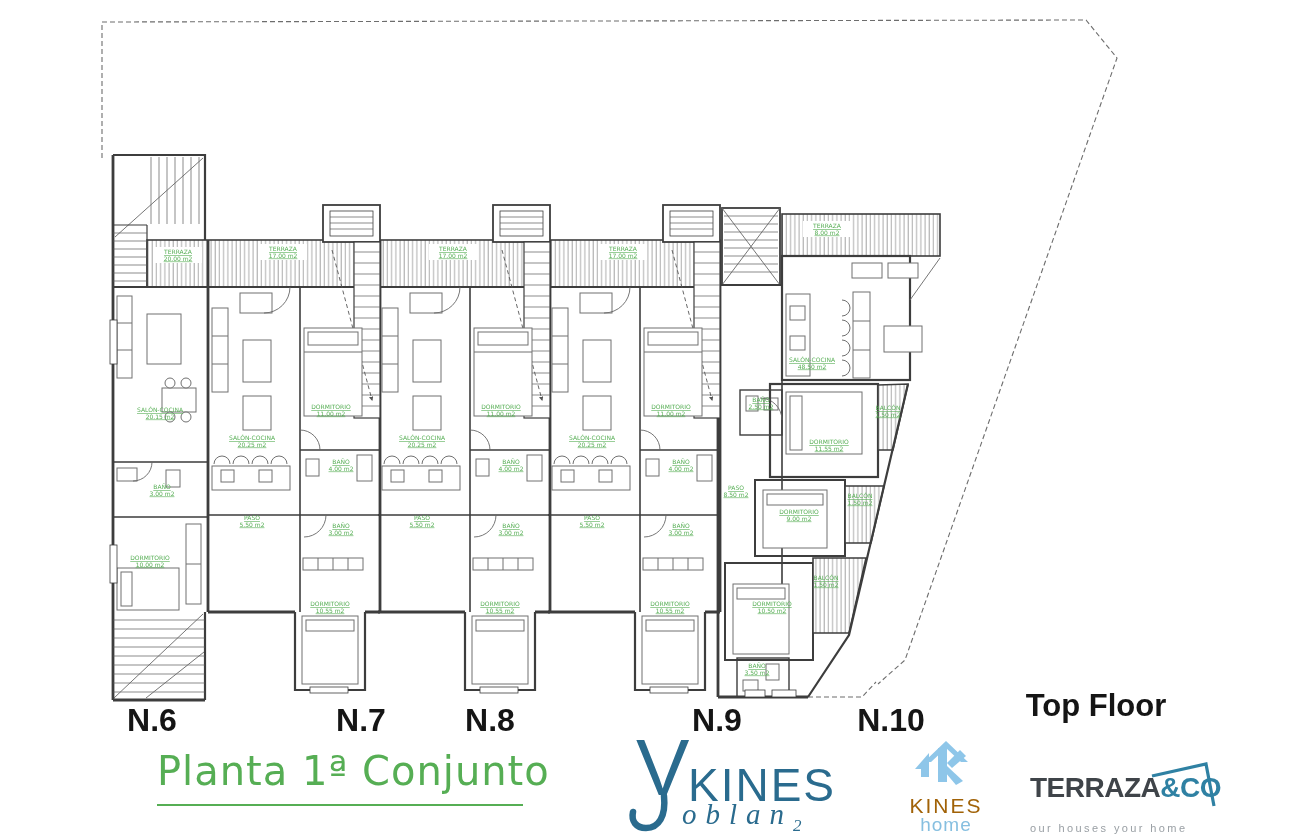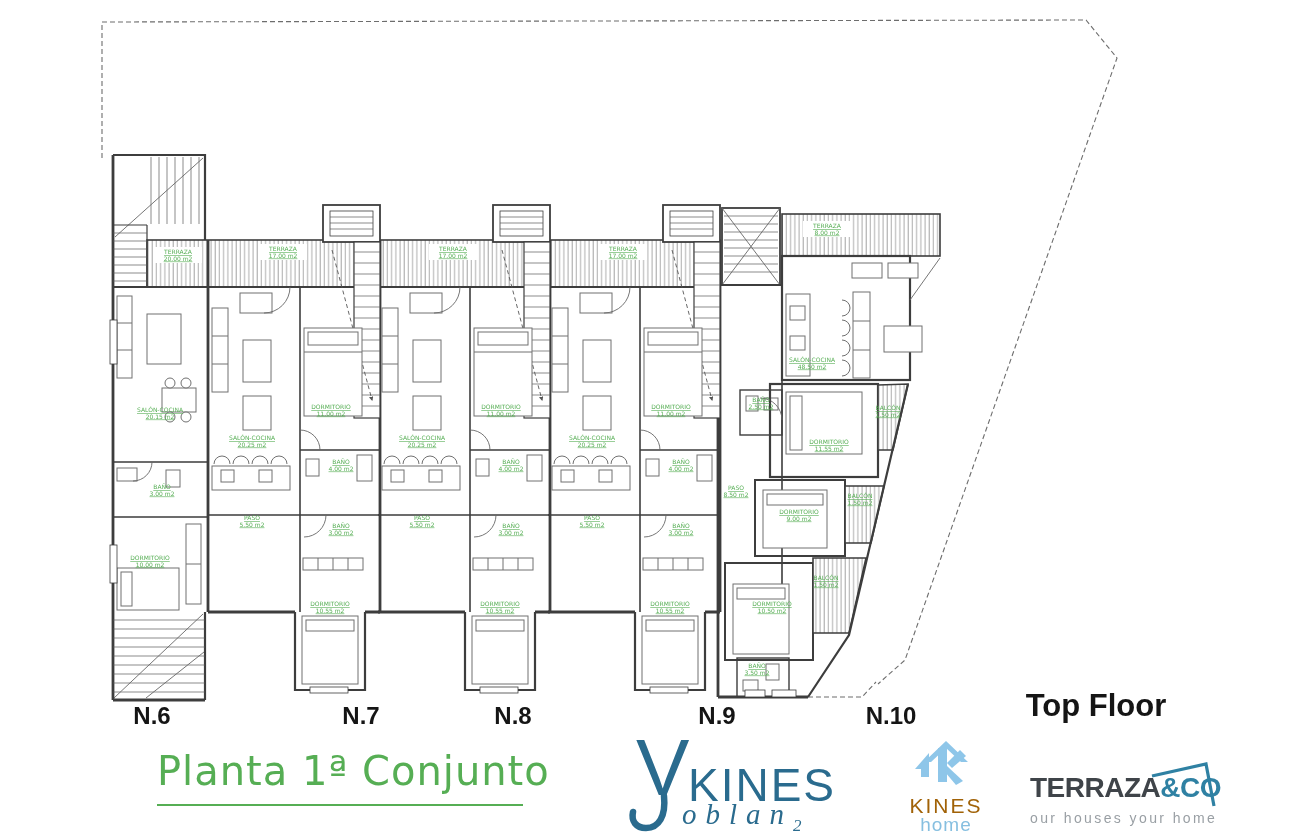--- a/index.html
+++ b/index.html
@@ -15,42 +15,42 @@
   .w12{stroke-width:1.2}
   .thin{stroke:#5a5a5a;stroke-width:0.7;fill:none}
   .furn{stroke:#707070;stroke-width:1;fill:#fff}
   .door{stroke:#666;stroke-width:0.9;fill:none}
   .dash{stroke:#6d6d6d;stroke-width:1.1;fill:none;stroke-dasharray:5 3}
   .sdash{stroke:#555;stroke-width:0.9;fill:none;stroke-dasharray:4 3}
   .hatchf{fill:url(#hv);stroke:#3d3d3d;stroke-width:1.6}
   .whitebox{fill:#fff;stroke:#3d3d3d}
 
   
-  .unit-label{position:absolute;top:702px;transform:translateX(-50%);font-weight:700;font-size:24px;color:#151515;white-space:nowrap}
+  .unit-label{position:absolute;top:702px;transform:translateX(-50%);font-weight:700;font-size:32px;color:#151515;white-space:nowrap}
   #top-floor{position:absolute;left:1096px;top:688px;transform:translateX(-50%);font-weight:700;font-size:31px;color:#151515;white-space:nowrap}
   #plan-title{position:absolute;left:157px;top:748px;width:366px;text-align:right;font-family:"DejaVu Sans",sans-serif;font-weight:400;font-size:40px;letter-spacing:1px;color:#56ae54;border-bottom:2px solid #56ae54;padding-bottom:10px;white-space:nowrap}
 
   
   #villas-logo{position:absolute;left:612px;top:738px;width:215px;height:100px;color:#2a6b8e}
   #villas-logo .v{position:absolute;left:24px;top:-10px;font-size:80px;line-height:1;font-weight:400}
   #villas-logo .illas{position:absolute;left:76px;top:24px;font-size:46px;line-height:1;letter-spacing:2px;font-weight:400}
   #villas-logo .oblan{position:absolute;left:70px;top:60px;font-size:29px;font-style:italic;font-family:"Liberation Serif",serif;letter-spacing:9px;white-space:nowrap}
   #villas-logo .sub2{font-size:17px;vertical-align:-7px;letter-spacing:0;font-style:italic}
   #villas-logo svg{position:absolute;left:0;top:0;pointer-events:none}
 
   
   #kines-logo{position:absolute;left:876px;top:738px;width:140px;text-align:center}
   #kines-logo .kines-name{font-size:21px;color:#a16207;letter-spacing:2px;margin-top:2px}
   #kines-logo .kines-home{font-size:19px;color:#86bfe0;letter-spacing:1px;margin-top:-4px}
 
   
   #property-logo{position:absolute;left:1030px;top:758px;width:200px}
   #property-logo .prop-name{font-size:28px;font-weight:700;color:#3f4449;letter-spacing:-0.5px;margin-top:14px;white-space:nowrap}
   #property-logo .amp-co{color:#2f81a3}
-  #property-logo .prop-tag{font-size:14px;letter-spacing:2.4px;color:#999fa4;margin-top:6px;white-space:nowrap}
+  #property-logo .prop-tag{font-size:11px;letter-spacing:2.4px;color:#999fa4;margin-top:18px;white-space:nowrap}
   #property-logo svg{position:absolute;left:0;top:0;pointer-events:none}
 </style>
 </head>
 <body>
 
 <div id="stage">
 
   <svg id="plan-svg" width="1290" height="840" viewBox="0 0 1290 840" xmlns="http://www.w3.org/2000/svg">
     <defs>
       <pattern id="hv" width="4.2" height="6" patternUnits="userSpaceOnUse">
@@ -322,21 +322,21 @@
         <text x="799" y="514" text-anchor="middle" font-size="6" font-family="&quot;DejaVu Sans&quot;, sans-serif" fill="#56ae54"><tspan x="799" text-decoration="underline">DORMITORIO</tspan><tspan x="799" dy="6.5" text-decoration="underline">9.00 m2</tspan></text>
         <text x="860" y="498" text-anchor="middle" font-size="6" font-family="&quot;DejaVu Sans&quot;, sans-serif" fill="#56ae54"><tspan x="860" text-decoration="underline">BALCÓN</tspan><tspan x="860" dy="6.5" text-decoration="underline">1.50 m2</tspan></text>
         <text x="772" y="606" text-anchor="middle" font-size="6" font-family="&quot;DejaVu Sans&quot;, sans-serif" fill="#56ae54"><tspan x="772" text-decoration="underline">DORMITORIO</tspan><tspan x="772" dy="6.5" text-decoration="underline">10.50 m2</tspan></text>
         <text x="826" y="580" text-anchor="middle" font-size="6" font-family="&quot;DejaVu Sans&quot;, sans-serif" fill="#56ae54"><tspan x="826" text-decoration="underline">BALCÓN</tspan><tspan x="826" dy="6.5" text-decoration="underline">1.50 m2</tspan></text>
         <text x="757" y="668" text-anchor="middle" font-size="6" font-family="&quot;DejaVu Sans&quot;, sans-serif" fill="#56ae54"><tspan x="757" text-decoration="underline">BAÑO</tspan><tspan x="757" dy="6.5" text-decoration="underline">3.50 m2</tspan></text>
       </g>
   </svg>
 
   <span class="unit-label" style="left:152px">N.6</span>
   <span class="unit-label" style="left:361px">N.7</span>
-  <span class="unit-label" style="left:513px">N.8</span>
+  <span class="unit-label" style="left:490px">N.8</span>
   <span class="unit-label" style="left:717px">N.9</span>
   <span class="unit-label" style="left:891px">N.10</span>
 
   <div id="top-floor">Top Floor</div>
 
   <div id="plan-title">Planta 1ª Conjunto</div>
 
   <div id="villas-logo">
     <span class="v">V</span>
     <span class="illas">KINES</span>

